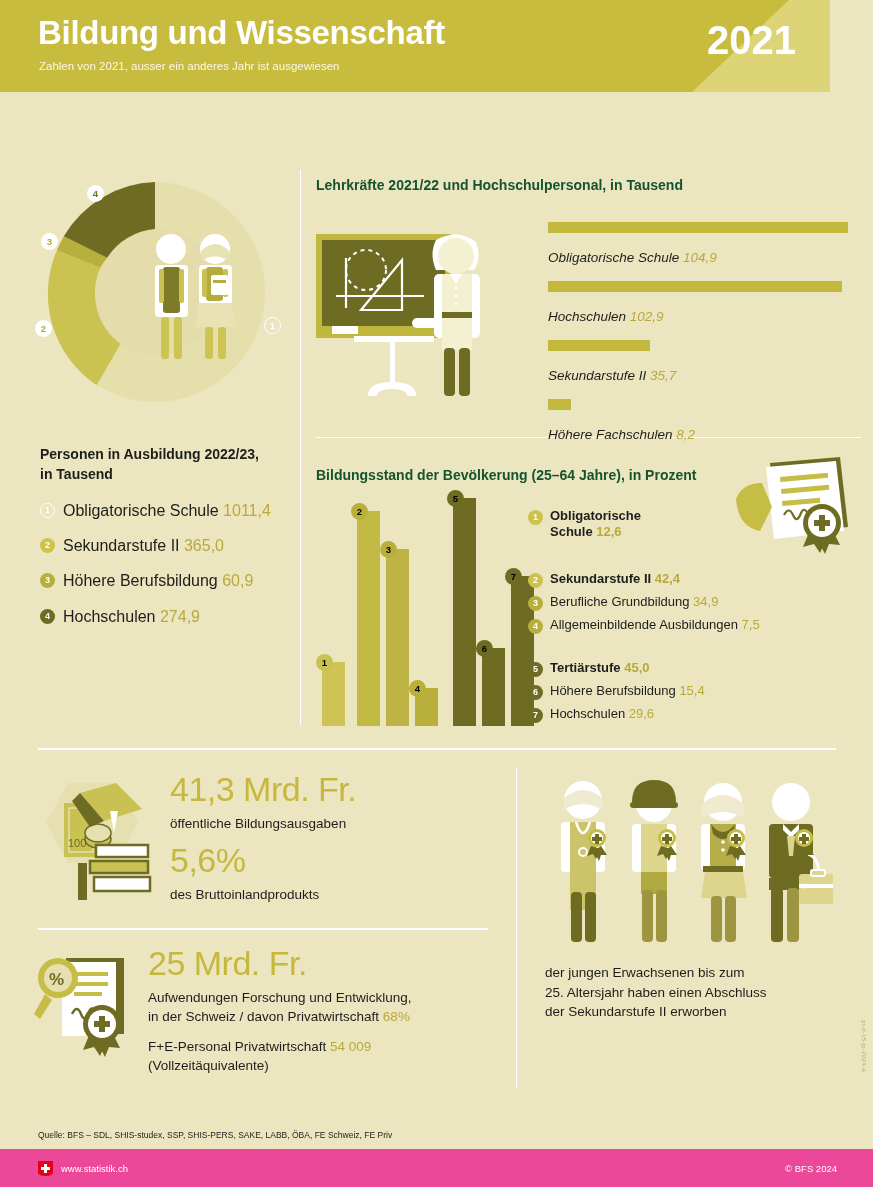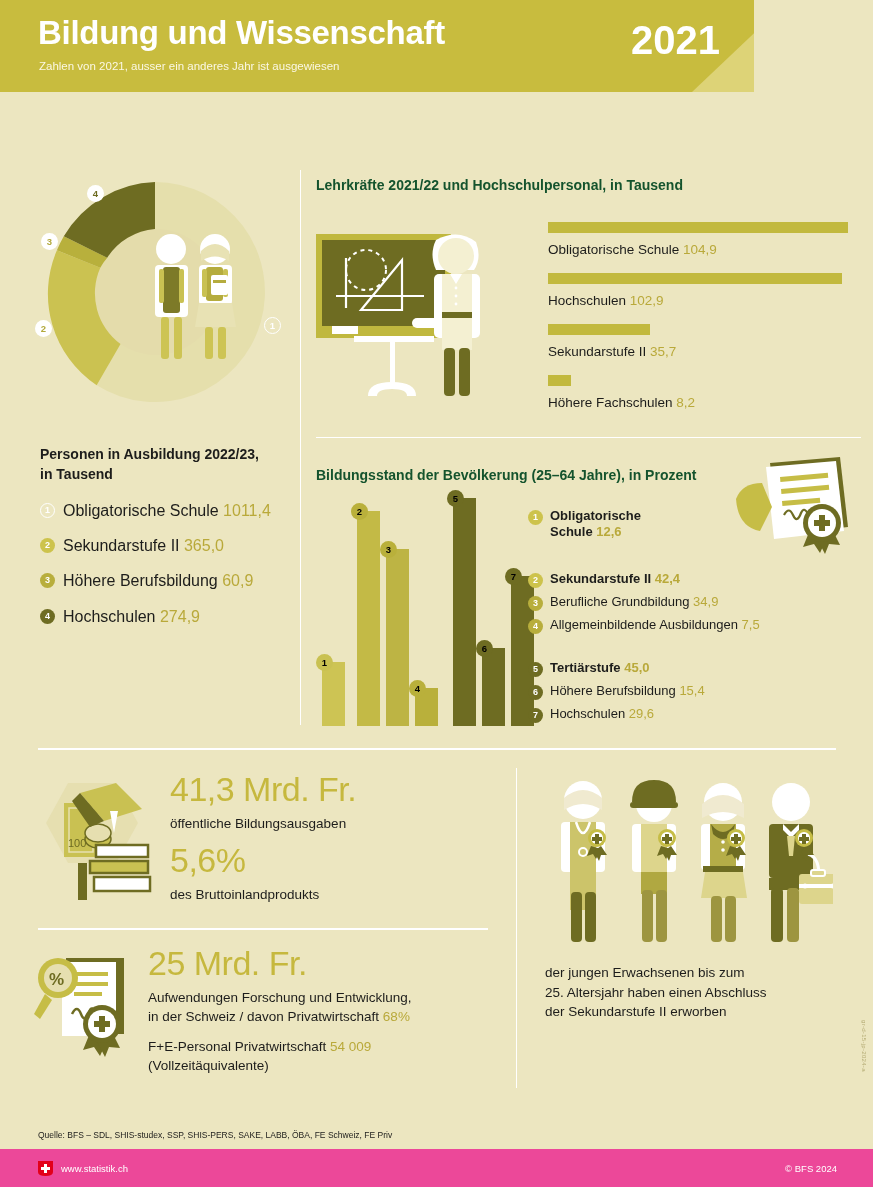--- a/index.html
+++ b/index.html
@@ -5,21 +5,21 @@
   * { box-sizing: border-box; margin: 0; padding: 0; }
   html, body {
     width: 873px; height: 1187px;
     font-family: "Liberation Sans", sans-serif;
     background: #ece6c0;
     overflow: hidden;
   }
   .page { position: relative; width: 873px; height: 1187px; background: #ece6c0; }
 
   
-  .header { position: relative; width: 754px; height: 92px; background: #ef4444; overflow: hidden; }
+  .header { position: relative; width: 830px; height: 92px; background: #ef4444; overflow: hidden; }
   .header-wedge-light { position: absolute; inset: 0; background: #ddd377; }
   .header-main {
     position: absolute; left: 0; top: 0; width: 873px; height: 92px;
     background: #c8bc3e;
     clip-path: polygon(0 0, 789px 0, 692px 92px, 0 92px);
   }
   .header-title {
     position: absolute; left: 38px; top: 14px;
     font-size: 33px; font-weight: bold; color: #ffffff; letter-spacing: -0.3px;
   }
@@ -72,21 +72,21 @@
 
   
   .vdiv { position: absolute; width: 1px; background: #ffffff; }
   .hdiv { position: absolute; height: 1.5px; background: #ffffff; }
 
   
   .teach { position: absolute; left: 316px; top: 176px; width: 545px; }
   .teach-chart { position: absolute; left: 316px; top: 222px; width: 545px; height: 200px; }
   .tbar-group { position: absolute; left: 232px; width: 300px; }
   .tbar { height: 11px; background: #c2b93e; }
-  .tlabel { font-size: 13.5px; color: #1d1d1b; margin-top: 9px; }
+  .tlabel { font-size: 13.5px; color: #1d1d1b; margin-top: 17px; font-style: italic; }
   .tval { color: #b9a93a; }
 
   
   .edu { position: absolute; left: 316px; top: 466px; width: 545px; }
   .edu-chart { position: absolute; left: 316px; top: 498px; width: 215px; height: 228px; }
   .ebar { position: absolute; bottom: 0; width: 23px; }
   .edu-legend { position: absolute; left: 528px; top: 508px; width: 335px; }
   .el-row { display: flex; align-items: flex-start; gap: 7px; margin-bottom: 3px; }
   .el-txt { font-size: 13px; color: #1d1d1b; line-height: 1.25; }
   .el-txt.bold { font-weight: bold; }

